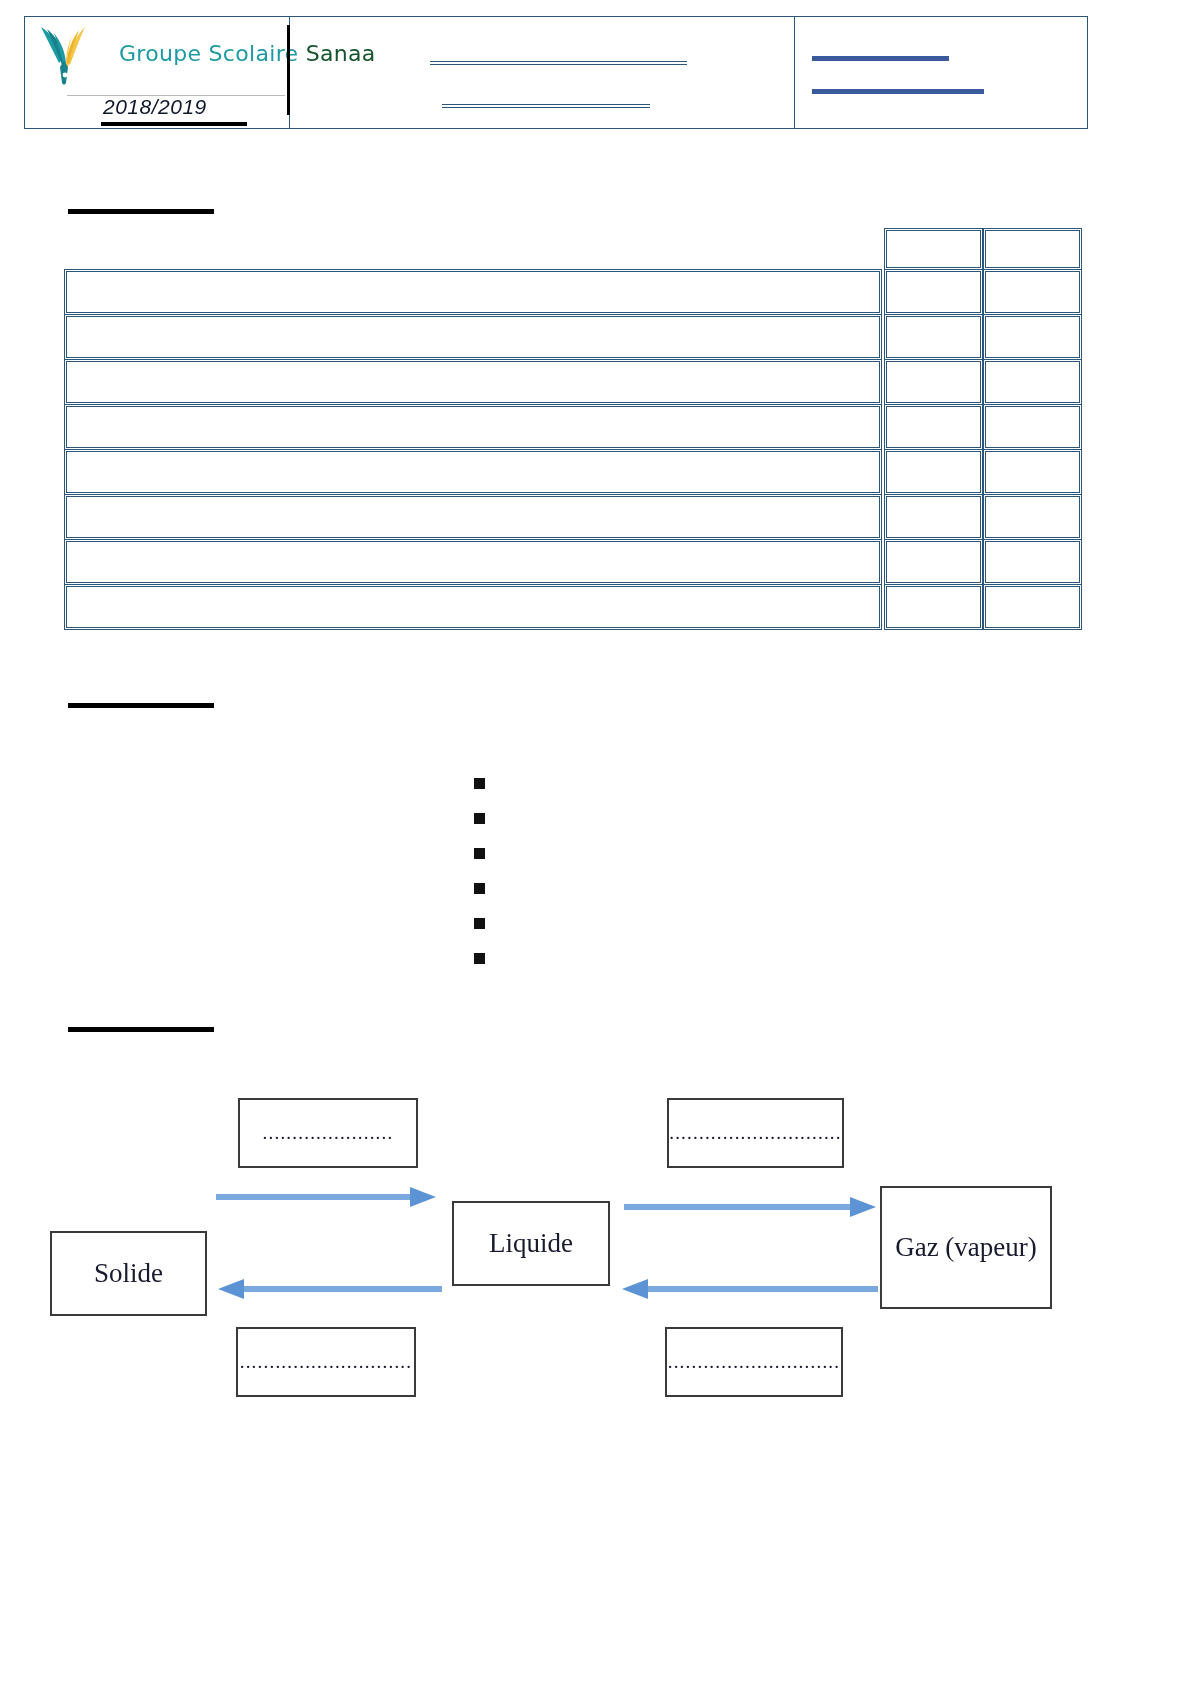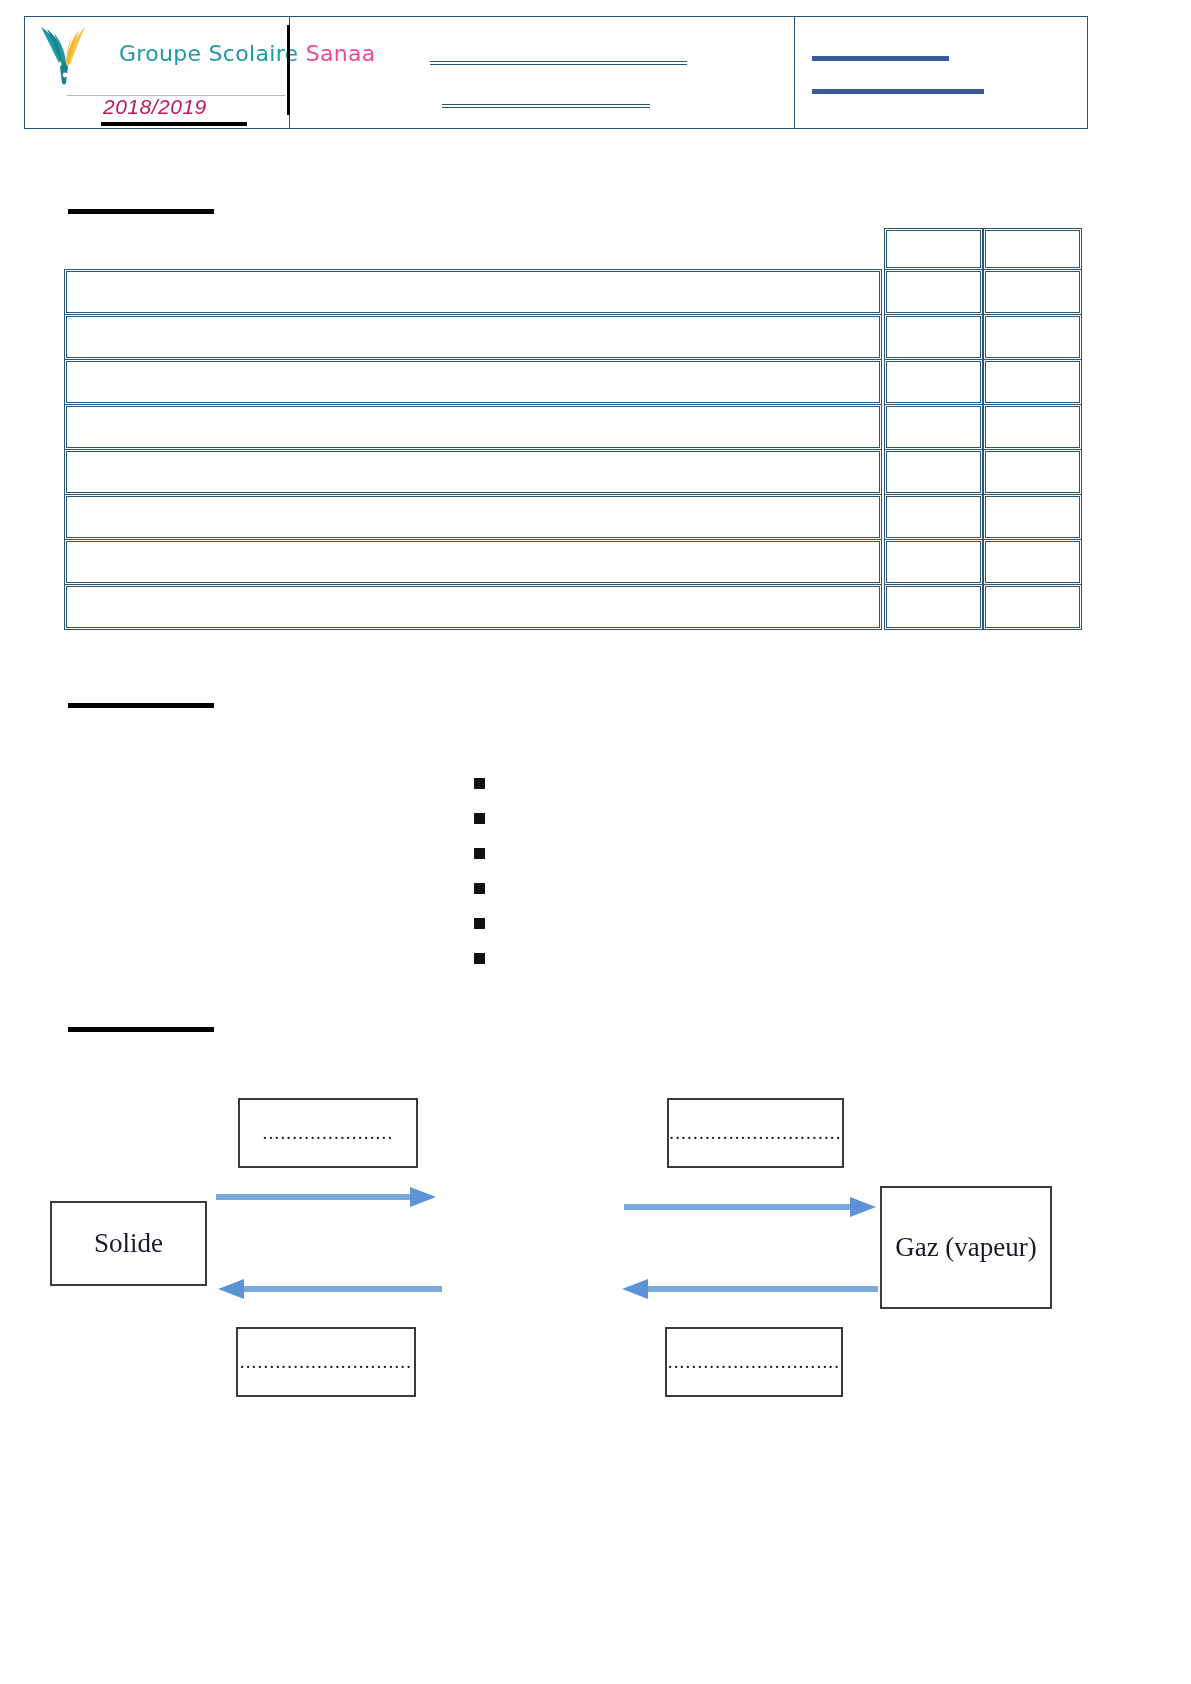--- a/index.html
+++ b/index.html
@@ -51,37 +51,37 @@
   .logo-text {
     position: absolute;
     left: 58px;
     top: 18px;
     font-family: "DejaVu Sans", sans-serif;
     font-size: 22px;
     letter-spacing: 0.3px;
     white-space: nowrap;
   }
   .logo-text .t1 { color: #1d9aa3; margin-left: 28px; }
-  .logo-text .t2 { color: #ec4899; }
+  .logo-text .t2 { color: #14532d; }
   .logo-rule {
     position: absolute;
     left: 34px;
     top: 72px;
     width: 218px;
     height: 1px;
     background: #b9b9b9;
   }
   .logo-year {
     position: absolute;
     left: 78px;
     top: 78px;
     font-family: "Liberation Sans", sans-serif;
     font-style: italic;
     font-size: 21px;
-    color: #be185d;
+    color: #0f172a;
     letter-spacing: 0.5px;
   }
   .logo-year-underline {
     position: absolute;
     left: 76px;
     top: 105px;
     width: 146px;
     height: 4px;
     background: #000;
   }
@@ -337,24 +337,27 @@
 <div class="diagram">
 
   <div class="blank-box" style="left:238px; top:1098px; width:180px; height:70px;">
     <span>......................</span>
   </div>
 
   <div class="blank-box" style="left:667px; top:1098px; width:177px; height:70px;">
     <span>.............................</span>
   </div>
 
-  <div class="state-box" style="left:50px; top:1201px; width:157px; height:85px;">
+  <div class="state-box" style="left:50px; top:1231px; width:157px; height:85px;">
     <span>Solide</span>
   </div>
 
+  <div class="state-box" style="left:452px; top:1201px; width:158px; height:85px;">
+    <span>Liquide</span>
+  </div>
 
   <div class="state-box" style="left:880px; top:1186px; width:172px; height:123px;">
     <span>Gaz (vapeur)</span>
   </div>
 
   <div class="arrow-wrap" style="left:216px; top:1186px; width:220px; height:22px;">
     <svg width="220" height="22" viewBox="0 0 220 22" aria-hidden="true">
       <line x1="0" y1="11" x2="196" y2="11" stroke="#7aa9dd" stroke-width="6"></line>
       <polygon points="194,1 220,11 194,21" fill="#5b93d4"></polygon>
     </svg>

